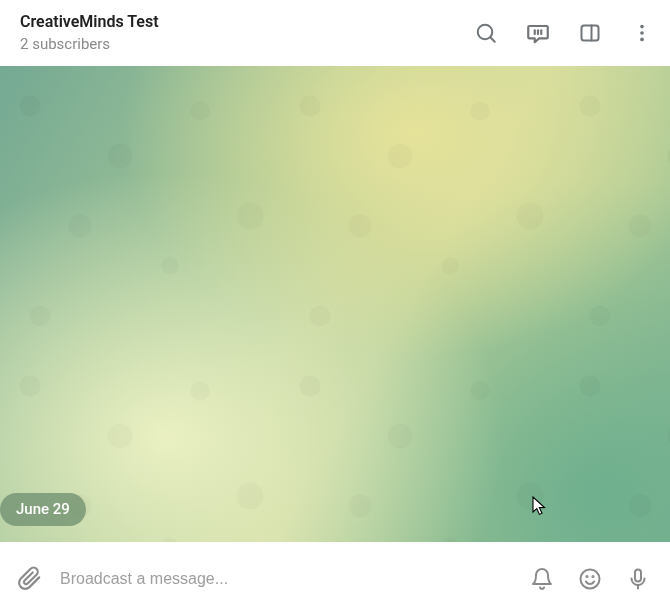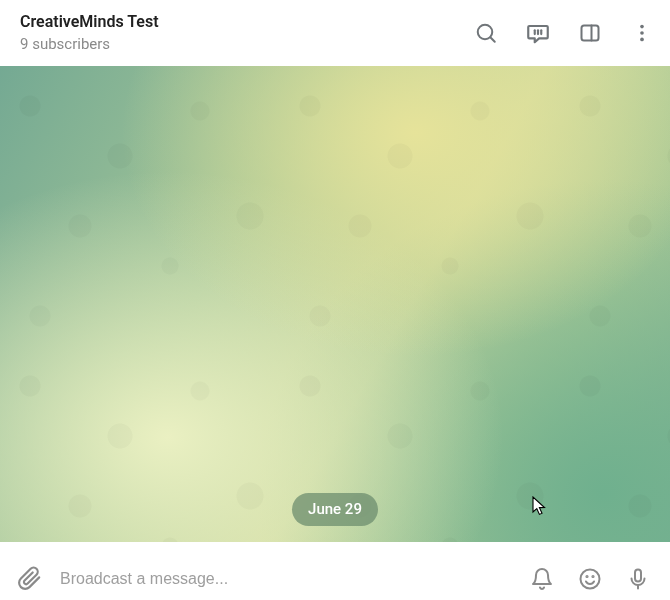--- a/index.html
+++ b/index.html
@@ -79,21 +79,21 @@
         radial-gradient(circle 10px at 40px 250px, rgba(0,0,0,0.04) 10px, transparent 11px);
       background-size: 280px 280px;
       opacity: 0.6;
     }
 
     .messages {
       position: absolute;
       left: 0; right: 0; bottom: 0;
       padding: 0 0 16px 0;
       display: flex;
-      flex-direction: column;
+      flex-direction: row;
       align-items: center;
       gap: 12px;
     }
     .bubble {
       background: rgba(105, 138, 108, 0.72);
       color: #fff;
       font-size: 15px;
       font-weight: 500;
       padding: 7px 16px;
       border-radius: 20px;
@@ -132,21 +132,21 @@
       pointer-events: none;
       z-index: 50;
     }
   </style>
 </head>
 <body>
 
 <div class="header">
   <div class="header-info">
     <div class="header-title">CreativeMinds Test</div>
-    <div class="header-sub">9 subscribers</div>
+    <div class="header-sub">2 subscribers</div>
   </div>
   <div class="header-actions">
     <div class="icon-btn">
       <svg width="24" height="24" viewBox="0 0 24 24" fill="none" stroke="currentColor" stroke-width="2" stroke-linecap="round">
         <circle cx="11" cy="11" r="7.25"></circle>
         <line x1="20.75" y1="20.75" x2="16.3" y2="16.3"></line>
       </svg>
     </div>
     <div class="icon-btn">
       <svg width="26" height="26" viewBox="0 0 24 24" fill="none" stroke="currentColor" stroke-width="2" stroke-linecap="round" stroke-linejoin="round">

